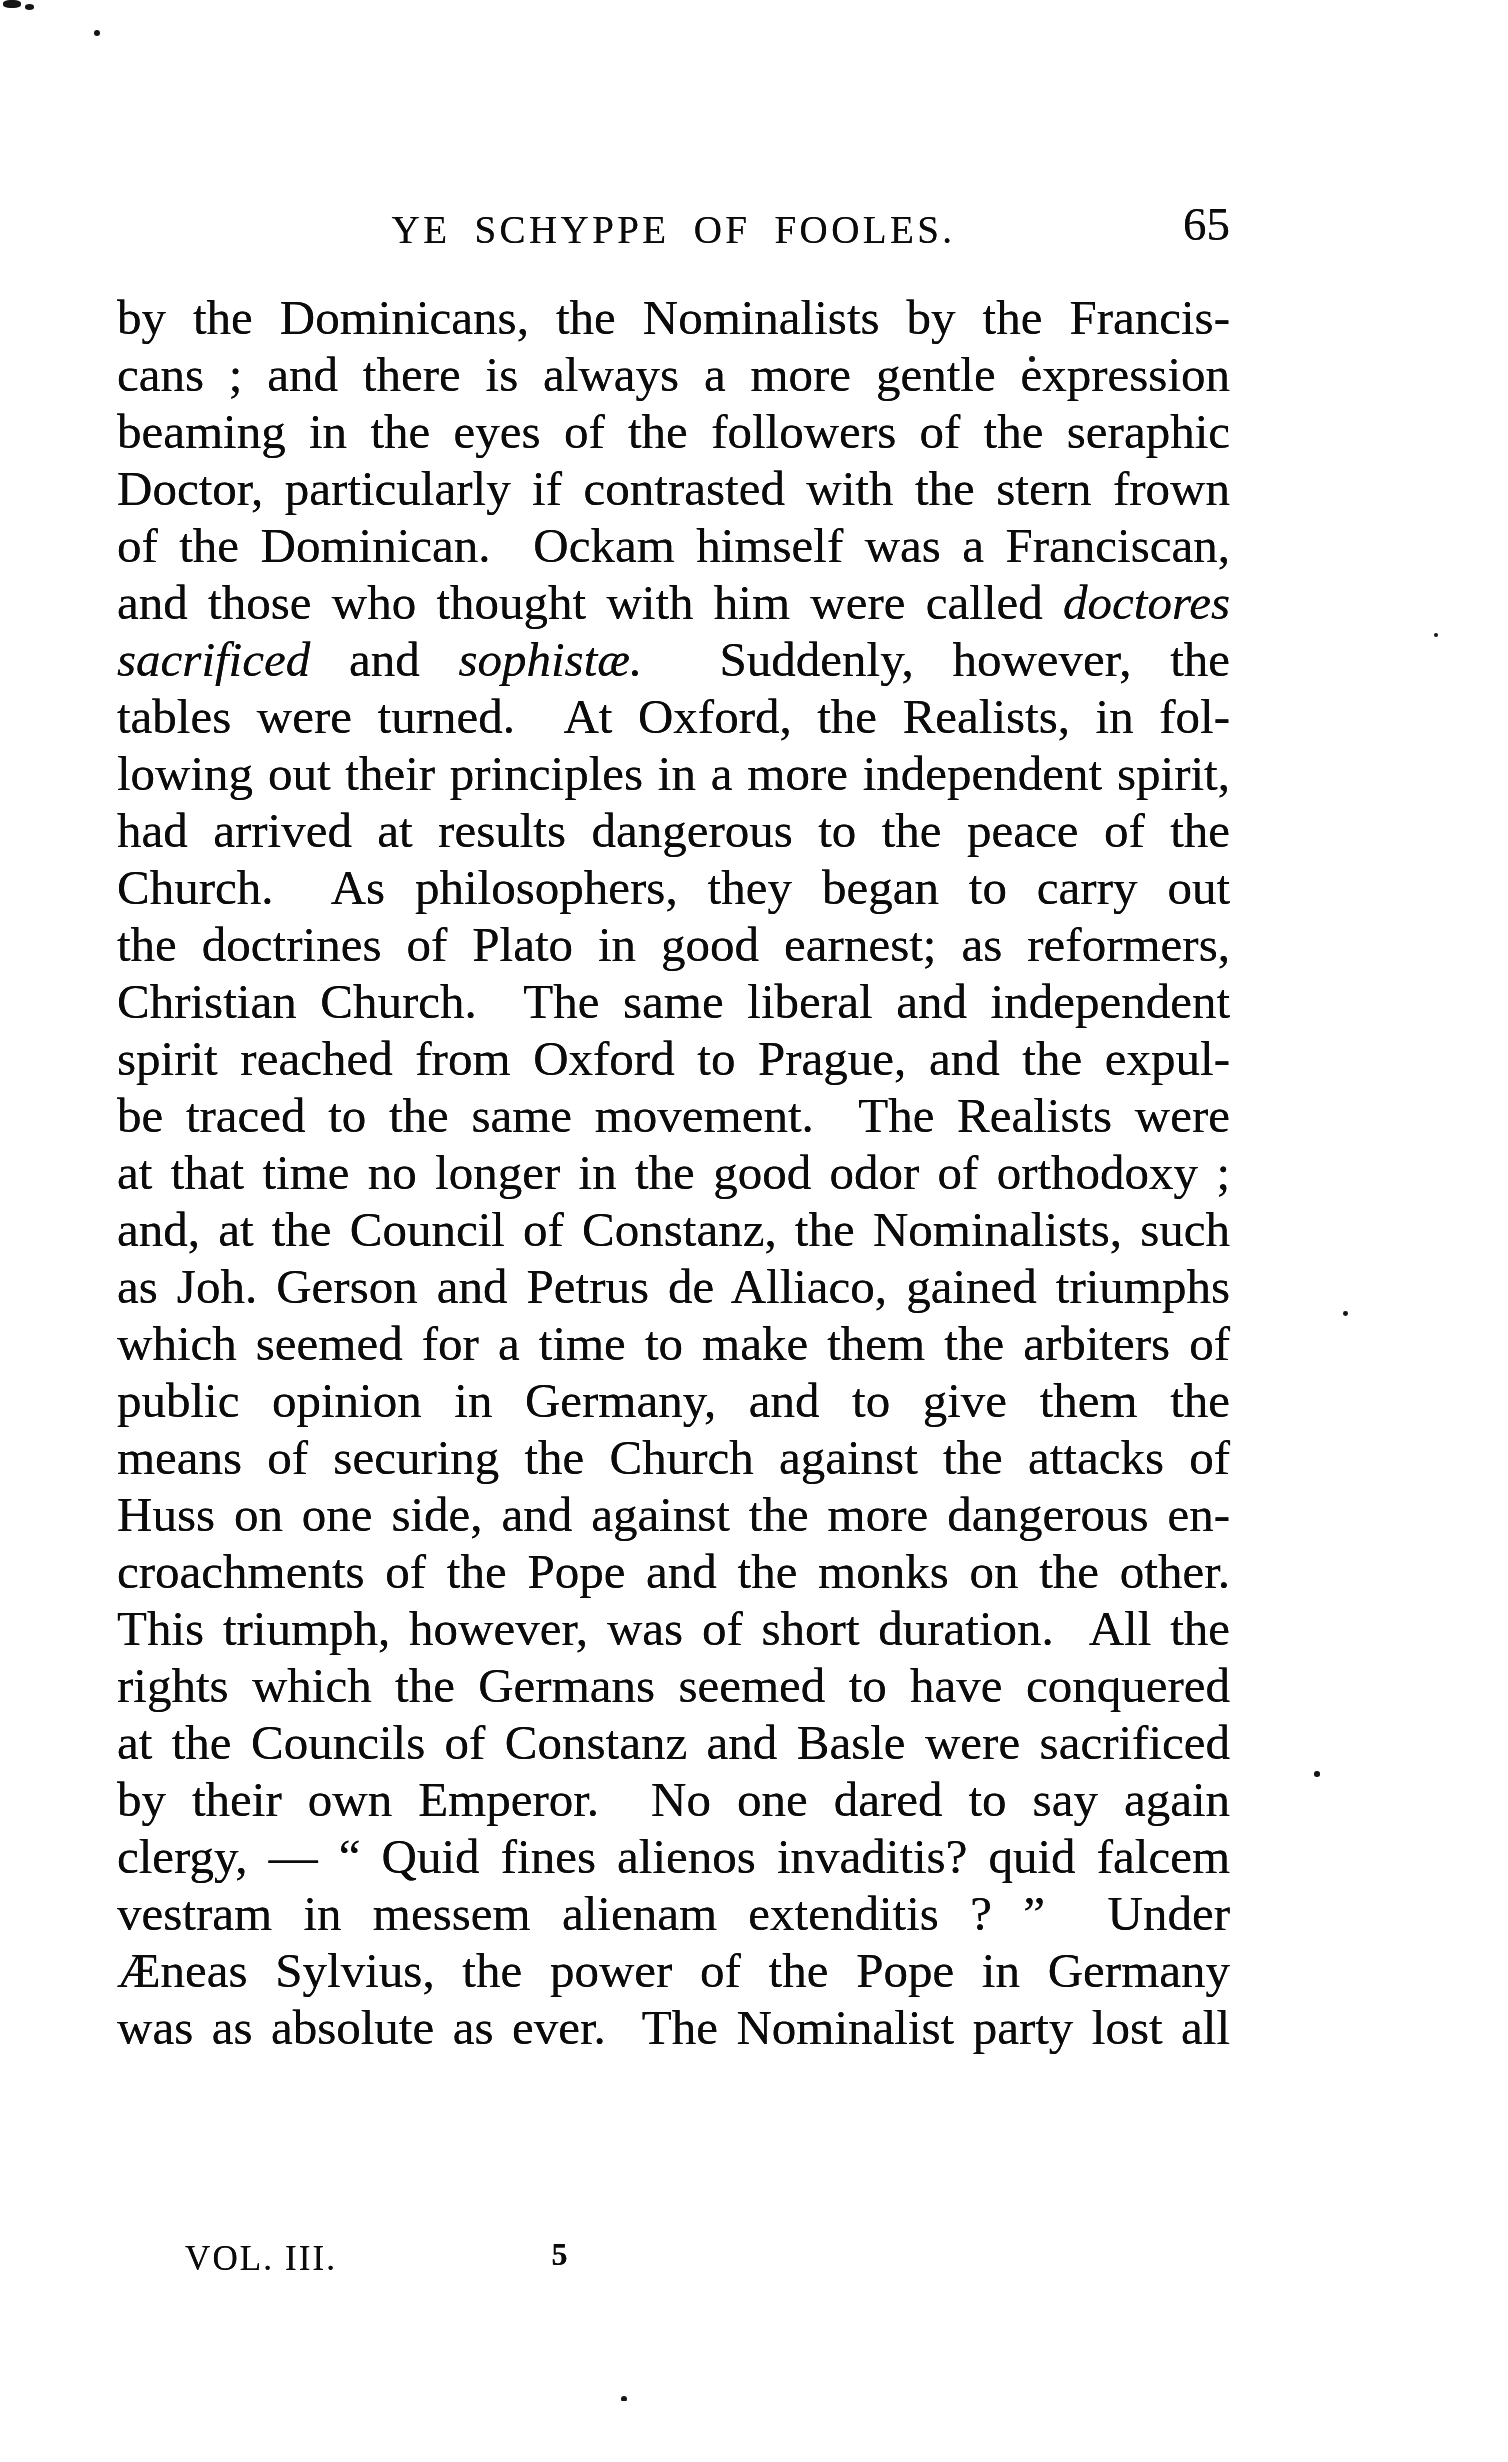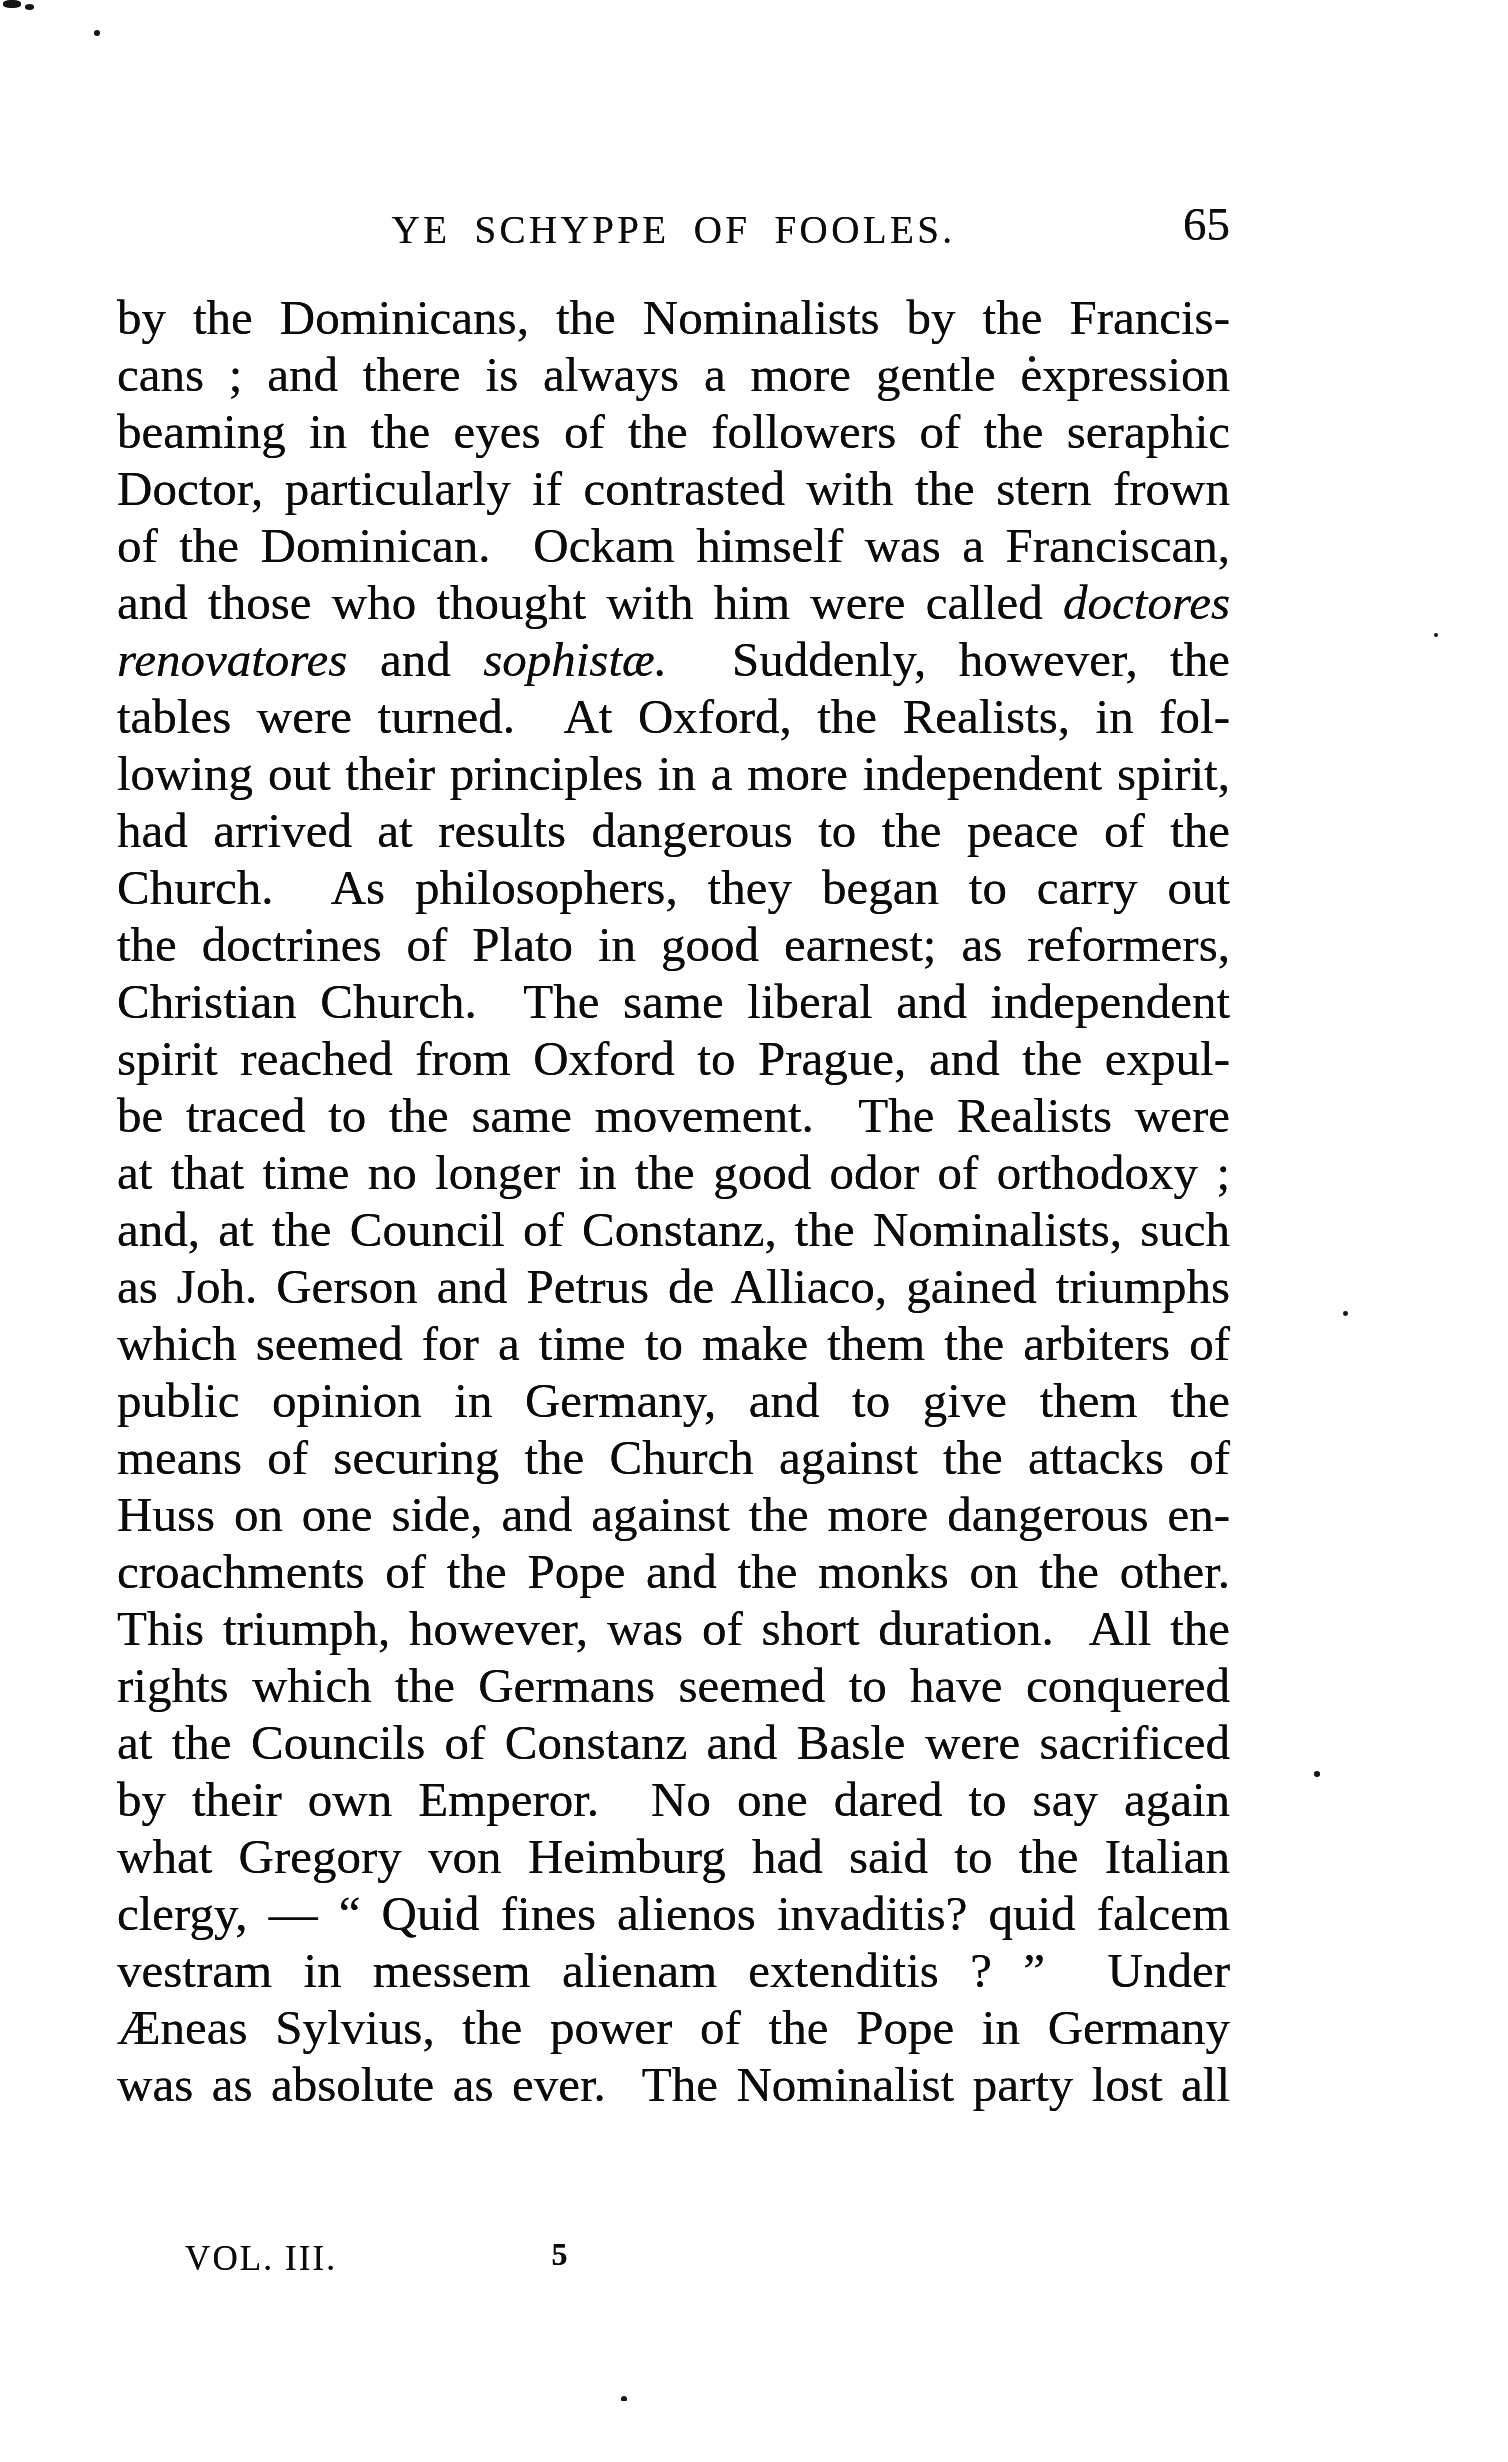--- a/index.html
+++ b/index.html
@@ -104,42 +104,41 @@
     <div id="page-number">65</div>
   </div>
 
   <div class="column" id="text-block">
       <div class="line"><span>by the Dominicans, the Nominalists by the Francis-</span></div>
       <div class="line"><span>cans ; and there is always a more gentle expression</span></div>
       <div class="line"><span>beaming in the eyes of the followers of the seraphic</span></div>
       <div class="line"><span>Doctor, particularly if contrasted with the stern frown</span></div>
       <div class="line"><span>of the Dominican.&nbsp; Ockam himself was a Franciscan,</span></div>
       <div class="line"><span>and those who thought with him were called </span><i>doctores</i></div>
-      <div class="line"><i>renovatores</i><span> and </span><i>sophistæ.</i><span>&nbsp; Suddenly, however, the</span></div>
+      <div class="line"><i>sacrificed</i><span> and </span><i>sophistæ.</i><span>&nbsp; Suddenly, however, the</span></div>
       <div class="line"><span>tables were turned.&nbsp; At Oxford, the Realists, in fol-</span></div>
       <div class="line"><span>lowing out their principles in a more independent spirit,</span></div>
       <div class="line"><span>had arrived at results dangerous to the peace of the</span></div>
       <div class="line"><span>Church.&nbsp; As philosophers, they began to carry out</span></div>
       <div class="line"><span>the doctrines of Plato in good earnest; as reformers,</span></div>
       <div class="line"><span>Christian Church.&nbsp; The same liberal and independent</span></div>
       <div class="line"><span>spirit reached from Oxford to Prague, and the expul-</span></div>
       <div class="line"><span>be traced to the same movement.&nbsp; The Realists were</span></div>
       <div class="line"><span>at that time no longer in the good odor of orthodoxy ;</span></div>
       <div class="line"><span>and, at the Council of Constanz, the Nominalists, such</span></div>
       <div class="line"><span>as Joh. Gerson and Petrus de Alliaco, gained triumphs</span></div>
       <div class="line"><span>which seemed for a time to make them the arbiters of</span></div>
       <div class="line"><span>public opinion in Germany, and to give them the</span></div>
       <div class="line"><span>means of securing the Church against the attacks of</span></div>
       <div class="line"><span>Huss on one side, and against the more dangerous en-</span></div>
       <div class="line"><span>croachments of the Pope and the monks on the other.</span></div>
       <div class="line"><span>This triumph, however, was of short duration.&nbsp; All the</span></div>
       <div class="line"><span>rights which the Germans seemed to have conquered</span></div>
       <div class="line"><span>at the Councils of Constanz and Basle were sacrificed</span></div>
       <div class="line"><span>by their own Emperor.&nbsp; No one dared to say again</span></div>
-      <div class="line"><span>what Gregory von Heimburg had said to the Italian</span></div>
       <div class="line"><span>clergy, — “ Quid fines alienos invaditis? quid falcem</span></div>
       <div class="line"><span>vestram in messem alienam extenditis ? ”&nbsp; Under</span></div>
       <div class="line"><span>Æneas Sylvius, the power of the Pope in Germany</span></div>
       <div class="line"><span>was as absolute as ever.&nbsp; The Nominalist party lost all</span></div>
     </div>
 
   <div id="footer-volume">VOL. III.</div>
   <div id="footer-signature">5</div>
 
 </div>

